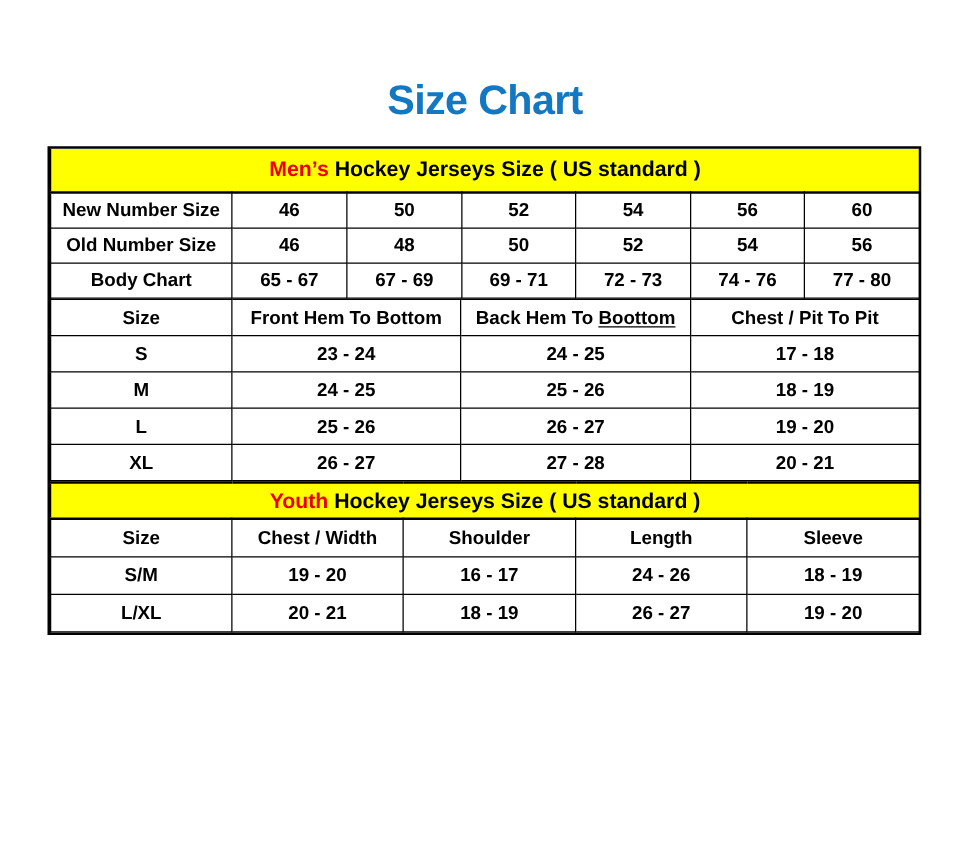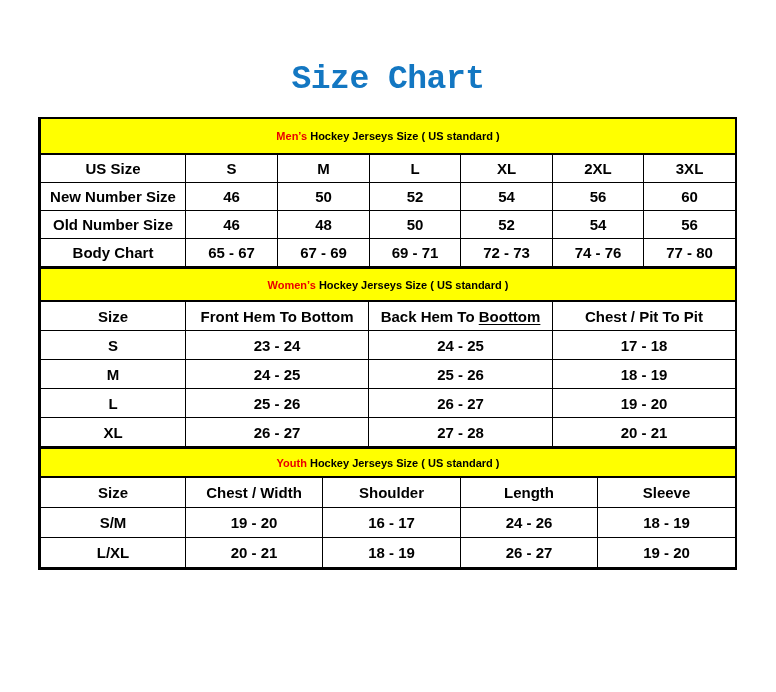--- a/index.html
+++ b/index.html
@@ -15,21 +15,21 @@
     overflow: hidden;
   }
   .title {
     margin: 62px 0 0 0;
     text-align: center;
     font-size: 33px;
     line-height: 1.1;
     font-weight: bold;
     letter-spacing: -0.5px;
     color: #1377c2;
-    font-family: Liberation Mono, monospace;
+    font-family: Liberation Sans, sans-serif;
   }
   .chart-wrap {
     margin: 19px 0 0 38px;
     width: 695px;
     border: 2px solid #000;
   }
   table.section {
     border-collapse: collapse;
     table-layout: fixed;
     width: 695px;
@@ -42,21 +42,21 @@
     padding: 0 2px;
     white-space: nowrap;
     overflow: hidden;
   }
   th { font-weight: bold; }
   td { font-weight: bold; }
 
   tr.band td {
     background: #ffff00;
     font-weight: bold;
-    font-size: 11px;
+    font-size: 17px;
     border-top: 2px solid #000;
     border-bottom: 2px solid #000;
   }
   tr.band .accent { color: #ea0000; }
 
   #mens tr.band td   { height: 34px; border-top-width: 0; }
   #womens tr.band td { height: 31px; }
   #youth tr.band td  { height: 27px; }
 
   #mens td, #mens th     { height: 27px; }
@@ -87,29 +87,20 @@
         <col style="width:91px">
       <col style="width:92px">
         <col style="width:91px">
         <col style="width:92px">
     </colgroup>
     <tbody>
       <tr class="band">
         <td colspan="7"><span class="accent">Men’s</span><span> Hockey Jerseys Size ( US standard )</span></td>
       </tr>
       <tr>
-        <th>US Size</th>
-        <th>S</th>
-        <th>M</th>
-        <th>L</th>
-        <th>XL</th>
-        <th>2XL</th>
-        <th>3XL</th>
-      </tr>
-      <tr>
         <td>New Number Size</td>
         <td>46</td>
         <td>50</td>
         <td>52</td>
         <td>54</td>
         <td>56</td>
         <td>60</td>
       </tr>
       <tr>
         <td>Old Number Size</td>
@@ -133,23 +124,20 @@
   </table>
 
   <table class="section" id="womens">
     <colgroup>
       <col style="width:145px">
         <col style="width:183px">
         <col style="width:184px">
         <col style="width:183px">
     </colgroup>
     <tbody>
-      <tr class="band">
-        <td colspan="4"><span class="accent">Women’s</span><span> Hockey Jerseys Size ( US standard )</span></td>
-      </tr>
       <tr>
         <th>Size</th>
         <th>Front Hem To Bottom</th>
         <th><span>Back Hem To </span><span class="wavy">Boottom</span></th>
         <th>Chest / Pit To Pit</th>
       </tr>
       <tr>
         <th>S</th>
         <td>23 - 24</td>
         <td>24 - 25</td>

